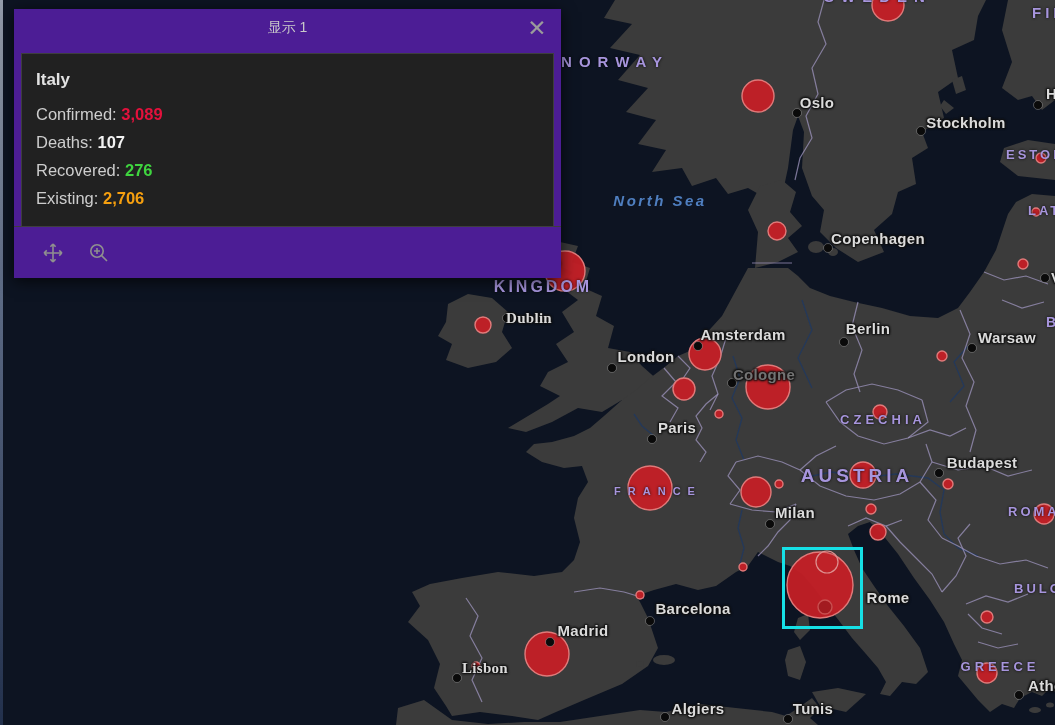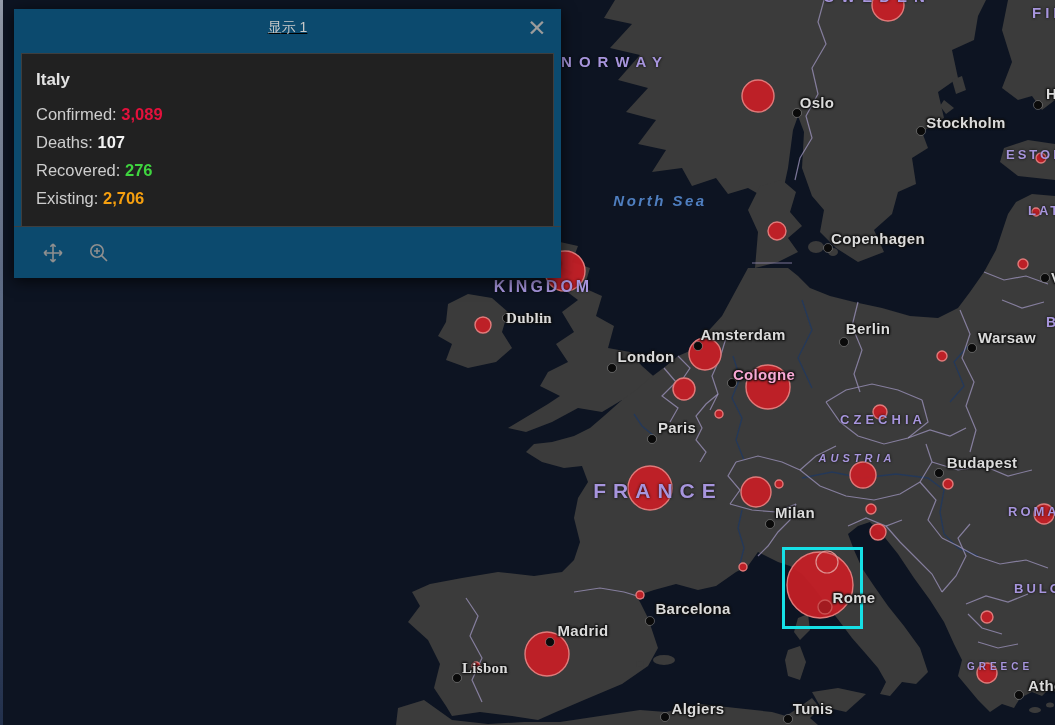--- a/index.html
+++ b/index.html
@@ -23,21 +23,21 @@
       text-shadow:0 0 3px rgba(0,0,0,.9);}
   .country-label.anchor-left{transform:translate(0,-50%);}
   .sea-label{position:absolute;transform:translate(-50%,-50%);font-style:italic;font-weight:700;
       font-size:15px;letter-spacing:2.5px;color:var(--sea-label-color);white-space:nowrap;}
   #selection-box{position:absolute;z-index:5;border:3px solid var(--selection-color);
       background:transparent;}
   #left-strip{position:absolute;left:0;top:0;width:3px;height:100%;z-index:8;
       background:linear-gradient(#949caa,#5d6b85 40%,#22304c);}
   
   #popup{position:absolute;left:14px;top:9px;width:547px;height:269px;z-index:10;
-      background:#0c4a6e;box-shadow:0 3px 14px rgba(0,0,0,.7);text-decoration:underline;}
+      background:#4c1d95;box-shadow:0 3px 14px rgba(0,0,0,.7);}
   #popup-header{position:relative;height:37px;display:flex;align-items:center;justify-content:center;}
   #popup-title{color:#c9c9c9;font-size:14px;}
   #popup-close{position:absolute;right:8px;top:3px;width:32px;height:32px;border:none;background:none;
       color:#9b9b9b;font-size:23px;font-weight:400;line-height:32px;cursor:pointer;padding:0;}
   #popup-content{position:absolute;left:7px;top:44px;right:7px;height:174px;
       background:#212121;border:1px solid #3e3e3e;box-sizing:border-box;
       padding:14px 14px;color:#cfcfcf;}
   #feature-title{font-size:17px;font-weight:700;color:#e2e2e2;margin:2px 0 10px 0;}
   .stat-row{font-size:16.5px;line-height:28px;color:#cdcdcd;}
   .stat-value{font-weight:700;}
@@ -177,46 +177,46 @@
   <div id="labels-layer">
       <div class="city-label" style="left: 817px; top: 102px;">Oslo</div>
       <div class="city-label" style="left: 966px; top: 122px;">Stockholm</div>
       <div class="city-label anchor-left" style="left: 1046px; top: 93px;">Helsinki</div>
       <div class="city-label" style="left: 878px; top: 238px;">Copenhagen</div>
       <div class="city-label" style="left: 529px; top: 318px; font-family: Liberation Serif, serif;">Dublin</div>
       <div class="city-label" style="left: 646px; top: 356px;">London</div>
       <div class="city-label" style="left: 743px; top: 334px;">Amsterdam</div>
       <div class="city-label" style="left: 868px; top: 328px;">Berlin</div>
       <div class="city-label" style="left: 1007px; top: 337px;">Warsaw</div>
-      <div class="city-label" style="left: 764px; top: 374px; color: #f9a8d4;">Cologne</div>
+      <div class="city-label" style="left: 764px; top: 374px; color: #737373;">Cologne</div>
       <div class="city-label" style="left: 677px; top: 427px;">Paris</div>
       <div class="city-label" style="left: 795px; top: 512px;">Milan</div>
       <div class="city-label" style="left: 982px; top: 462px;">Budapest</div>
-      <div class="city-label" style="left: 854px; top: 597px;">Rome</div>
+      <div class="city-label" style="left: 888px; top: 597px;">Rome</div>
       <div class="city-label" style="left: 583px; top: 630px;">Madrid</div>
       <div class="city-label" style="left: 485px; top: 668px; font-family: Liberation Serif, serif;">Lisbon</div>
       <div class="city-label" style="left: 693px; top: 608px;">Barcelona</div>
       <div class="city-label" style="left: 698px; top: 708px;">Algiers</div>
       <div class="city-label" style="left: 813px; top: 708px;">Tunis</div>
       <div class="city-label anchor-left" style="left: 1028px; top: 685px;">Athens</div>
       <div class="city-label anchor-left" style="left: 1051px; top: 277px;">Vilnius</div>
       <div class="country-label" style="left: 615px; top: 61px; font-size: 15px; letter-spacing: 7px;">NORWAY</div>
       <div class="country-label" style="left: 878px; top: -4px; font-size: 15px; letter-spacing: 7px;">SWEDEN</div>
       <div class="country-label anchor-left" style="left: 1032px; top: 12px; font-size: 15px; letter-spacing: 4px;">FINLAND</div>
       <div class="country-label anchor-left" style="left: 1006px; top: 154px; font-size: 13px; letter-spacing: 3px;">ESTONIA</div>
       <div class="country-label anchor-left" style="left: 1028px; top: 210px; font-size: 13px; letter-spacing: 3px;">LATVIA</div>
       <div class="country-label anchor-left" style="left: 1046px; top: 322px; font-size: 14px; letter-spacing: 3px;">BELARUS</div>
       <div class="country-label" style="left: 531px; top: 263px; font-size: 13px; letter-spacing: 3px;">UNITED</div>
       <div class="country-label" style="left: 543px; top: 287px; font-size: 16px; letter-spacing: 3px;">KINGDOM</div>
       <div class="country-label" style="left: 883px; top: 419px; font-size: 13px; letter-spacing: 4px;">CZECHIA</div>
-      <div class="country-label" style="left: 857px; top: 458px; font-size: 11px; letter-spacing: 4px; font-style: italic;">AUSTRIA</div>
-      <div class="country-label" style="left: 658px; top: 491px; font-size: 21px; letter-spacing: 7px;">FRANCE</div>
+      <div class="country-label" style="left: 857px; top: 476px; font-size: 19px; letter-spacing: 4px;">AUSTRIA</div>
+      <div class="country-label" style="left: 658px; top: 491px; font-size: 11px; letter-spacing: 7px;">FRANCE</div>
       <div class="country-label anchor-left" style="left: 1008px; top: 511px; font-size: 13px; letter-spacing: 3px;">ROMANIA</div>
       <div class="country-label anchor-left" style="left: 1014px; top: 588px; font-size: 13px; letter-spacing: 3px;">BULGARIA</div>
-      <div class="country-label" style="left: 1000px; top: 666px; font-size: 10px; letter-spacing: 4px; text-align: center;">GREECE</div>
+      <div class="country-label" style="left: 1000px; top: 666px; font-size: 13px; letter-spacing: 4px; text-align: center;">GREECE</div>
       <div class="sea-label" style="left: 660px; top: 200px;">North Sea</div>
     </div>
 
   <div id="left-strip"></div>
 
   <div id="popup">
     <div id="popup-header">
       <span id="popup-title">显示 1</span>
       <button id="popup-close">✕</button>
     </div>

